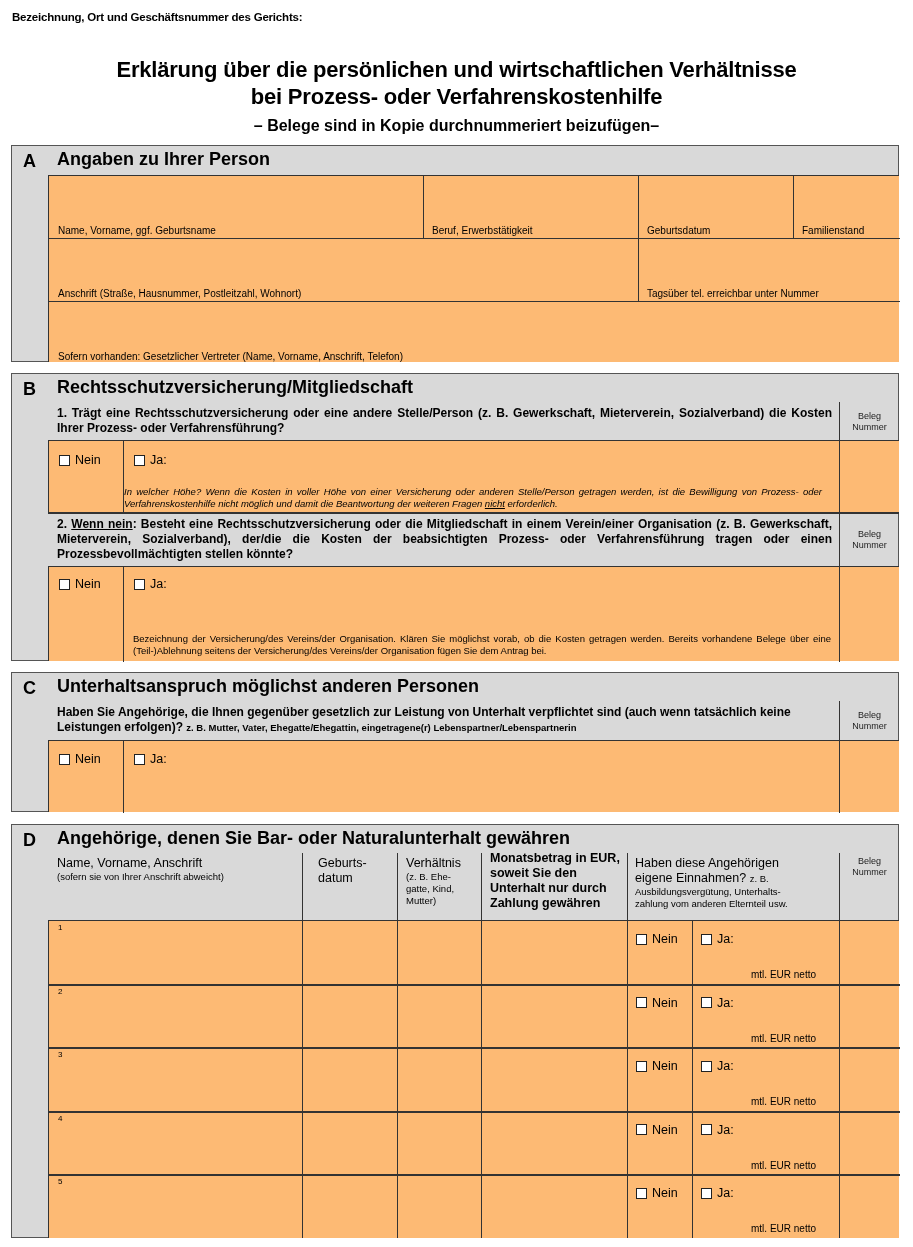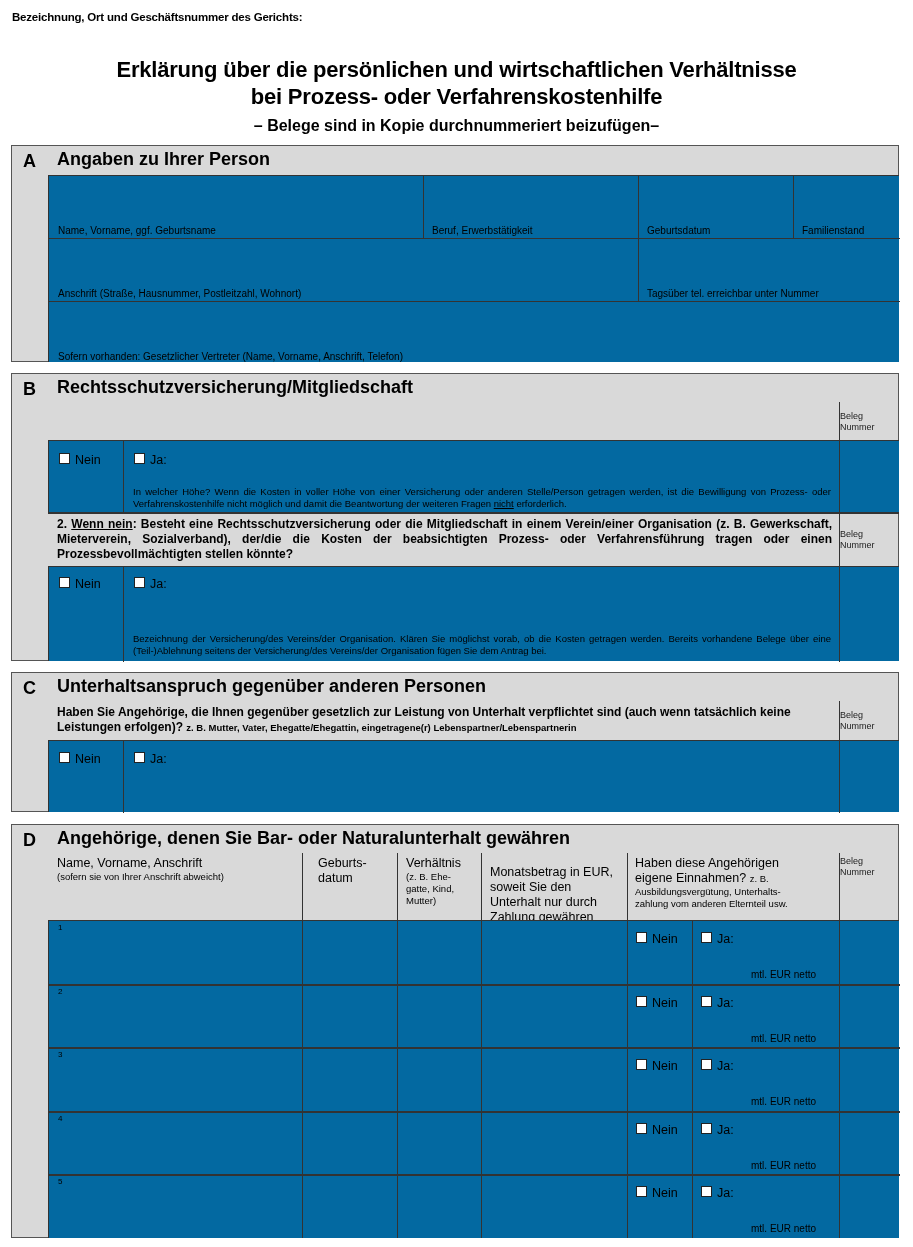--- a/index.html
+++ b/index.html
@@ -10,29 +10,29 @@
   .abs { position: absolute; }
   .court-label { left: 12px; top: 11px; font-size: 11.5px; font-weight: bold; letter-spacing: -0.2px; }
   .title { left: 0; width: 913px; text-align: center; font-weight: bold; }
   .title1 { top: 57px; font-size: 22px; letter-spacing: -0.2px; }
   .title2 { top: 84px; font-size: 22px; letter-spacing: -0.2px; }
   .subtitle { top: 117px; font-size: 16px; }
 
   .section { position: absolute; left: 11px; width: 888px; background: #d9d9d9; border: 1px solid #555; box-sizing: border-box; }
   .sec-letter { position: absolute; left: 11px; top: 5px; font-size: 18px; font-weight: bold; }
   .sec-title { position: absolute; left: 45px; top: 3px; font-size: 18px; font-weight: bold; }
-  .box { position: absolute; background: #0369a1; box-sizing: border-box; }
+  .box { position: absolute; background: #fdba74; box-sizing: border-box; }
   .line-v { position: absolute; width: 0; border-left: 1px solid #333; }
   .line-h { position: absolute; height: 0; border-top: 1px solid #333; }
   .line-h2 { position: absolute; height: 0; border-top: 2px solid #333; }
   .small { font-size: 10px; position: absolute; white-space: nowrap; }
   .q { position: absolute; font-size: 12px; font-weight: bold; line-height: 15px; text-align: justify; }
   .q .note { font-weight: bold; font-size: 9.5px; }
-  .beleg { position: absolute; font-size: 9px; line-height: 11px; color: #222; }
-  .cb { position: absolute; font-size: 12.5px; display: flex; white-space: nowrap; }
+  .beleg { position: absolute; font-size: 9px; text-align: center; line-height: 11px; color: #222; }
+  .cb { position: absolute; font-size: 12.5px; display: flex; align-items: center; white-space: nowrap; }
   .cb .sq { display: inline-block; width: 11px; height: 11px; border: 1px solid #222; background: #fff; margin-right: 5px; box-sizing: border-box; }
   .para { position: absolute; font-size: 9.5px; line-height: 12px; text-align: justify; }
   .hdr { position: absolute; font-size: 12.5px; line-height: 15px; }
   .hdr .sm { font-size: 9.5px; line-height: 12px; }
   .rownum { position: absolute; font-size: 8px; }
   .netto { position: absolute; font-size: 10px; white-space: nowrap; }
   u { text-decoration: underline; }
 </style>
 </head>
 <body>
@@ -68,38 +68,39 @@
 
     <div style="position:absolute;left:0;top:126px;width:851px;height:61px;"></div>
     <div class="small" style="left:9px; top:175px;">Sofern vorhanden: Gesetzlicher Vertreter (Name, Vorname, Anschrift, Telefon)</div>
   </div>
 </div>
 
 <div class="section" style="top:373px; height:288px;">
   <div class="sec-letter">B</div>
   <div class="sec-title">Rechtsschutzversicherung/Mitgliedschaft</div>
 
+  <div class="q" style="left:45px; top:32px; width:775px;">1. Trägt eine Rechtsschutzversicherung oder eine andere Stelle/Person (z. B. Gewerkschaft, Mieterverein, Sozialverband) die Kosten Ihrer Prozess- oder Verfahrensführung?</div>
   <div class="line-v" style="left:827px; top:28px; height:259px;"></div>
   <div class="beleg" style="left:828px; top:37px; width:59px;">
     <div>Beleg</div>
     <div>Nummer</div>
   </div>
 
   <div class="box" style="left:36px; top:66px; width:851px; height:72px; border-top:1px solid #333; border-left:1px solid #333;">
     <div class="cb" style="left:10px; top:12px;">
         <span class="sq"></span>
         <span>Nein</span>
       </div>
     <div class="line-v" style="left:74px; top:0; height:72px;"></div>
     <div class="cb" style="left:85px; top:12px;">
         <span class="sq"></span>
         <span>Ja:</span>
       </div>
     <div style="position:absolute; left:130px; top:5px; width:650px; height:30px;"></div>
-    <div class="para" style="left:84px; top:45px; width:698px;"><span>In welcher Höhe? Wenn die Kosten in voller Höhe von einer Versicherung oder anderen Stelle/Person getragen werden, ist die Bewilligung von Prozess- oder Verfahrenskostenhilfe nicht möglich und damit die Beantwortung der weiteren Fragen </span><u>nicht</u><span> erforderlich.</span></div>
+    <div class="para" style="left:75px; top:45px; width:698px;font-style:italic;"><span>In welcher Höhe? Wenn die Kosten in voller Höhe von einer Versicherung oder anderen Stelle/Person getragen werden, ist die Bewilligung von Prozess- oder Verfahrenskostenhilfe nicht möglich und damit die Beantwortung der weiteren Fragen </span><u>nicht</u><span> erforderlich.</span></div>
     <div class="line-v" style="left:790px; top:0; height:72px;"></div>
     <div style="position:absolute; left:791px; top:0; width:60px; height:72px;"></div>
   </div>
   <div class="line-h2" style="left:36px; top:138px; width:851px;"></div>
 
   <div class="q" style="left:45px; top:143px; width:775px;"><span>2. </span><u>Wenn nein</u><span>: Besteht eine Rechtsschutzversicherung oder die Mitgliedschaft in einem Verein/einer Organisation (z. B. Gewerkschaft, Mieterverein, Sozialverband), der/die die Kosten der beabsichtigten Prozess- oder Verfahrensführung tragen oder einen Prozessbevollmächtigten stellen könnte?</span></div>
   <div class="beleg" style="left:828px; top:155px; width:59px;">
     <div>Beleg</div>
     <div>Nummer</div>
   </div>
@@ -116,21 +117,21 @@
       </div>
     <div style="position:absolute; left:130px; top:5px; width:650px; height:55px;"></div>
     <div class="para" style="left:84px; top:66px; width:698px;">Bezeichnung der Versicherung/des Vereins/der Organisation. Klären Sie möglichst vorab, ob die Kosten getragen werden. Bereits vorhandene Belege über eine (Teil-)Ablehnung seitens der Versicherung/des Vereins/der Organisation fügen Sie dem Antrag bei.</div>
     <div class="line-v" style="left:790px; top:0; height:95px;"></div>
     <div style="position:absolute; left:791px; top:0; width:60px; height:95px;"></div>
   </div>
 </div>
 
 <div class="section" style="top:672px; height:140px;">
   <div class="sec-letter">C</div>
-  <div class="sec-title">Unterhaltsanspruch gegenüber anderen Personen</div>
+  <div class="sec-title">Unterhaltsanspruch möglichst anderen Personen</div>
   <div class="q" style="left:45px; top:32px; width:780px; text-align:left;"><span>Haben Sie Angehörige, die Ihnen gegenüber gesetzlich zur Leistung von Unterhalt verpflichtet sind (auch wenn tatsächlich keine Leistungen erfolgen)?</span> <span class="note">z. B. Mutter, Vater, Ehegatte/Ehegattin, eingetragene(r) Lebenspartner/Lebenspartnerin</span></div>
   <div class="line-v" style="left:827px; top:28px; height:111px;"></div>
   <div class="beleg" style="left:828px; top:37px; width:59px;">
     <div>Beleg</div>
     <div>Nummer</div>
   </div>
   <div class="box" style="left:36px; top:67px; width:851px; height:72px; border-top:1px solid #333; border-left:1px solid #333;">
     <div class="cb" style="left:10px; top:11px;">
         <span class="sq"></span>
         <span>Nein</span>
@@ -155,21 +156,21 @@
     <div class="sm">(sofern sie von Ihrer Anschrift abweicht)</div>
   </div>
   <div class="line-v" style="left:290px; top:28px; height:385px;"></div>
   <div class="hdr" style="left:306px; top:31px; width:70px;">Geburts- datum</div>
   <div class="line-v" style="left:385px; top:28px; height:385px;"></div>
   <div class="hdr" style="left:394px; top:31px; width:75px;">
     <div>Verhältnis</div>
     <div class="sm" style="width:52px;">(z. B. Ehe- gatte, Kind, Mutter)</div>
   </div>
   <div class="line-v" style="left:469px; top:28px; height:385px;"></div>
-  <div class="hdr" style="left:478px; top:40px; width:135px;">Monatsbetrag in EUR, soweit Sie den Unterhalt nur durch Zahlung gewähren</div>
+  <div class="hdr" style="left:478px; top:26px; width:135px;font-weight:bold;">Monatsbetrag in EUR, soweit Sie den Unterhalt nur durch Zahlung gewähren</div>
   <div class="line-v" style="left:615px; top:28px; height:385px;"></div>
   <div class="hdr" style="left:623px; top:31px; width:205px;">
     <div style="width:170px;"><span>Haben diese Angehörigen eigene Einnahmen?</span> <span class="sm">z. B.</span></div>
     <div class="sm" style="width:178px;">Ausbildungsvergütung, Unterhalts- zahlung vom anderen Elternteil usw.</div>
   </div>
   <div class="line-v" style="left:827px; top:28px; height:385px;"></div>
   <div class="beleg" style="left:828px; top:31px; width:59px;">
     <div>Beleg</div>
     <div>Nummer</div>
   </div>

